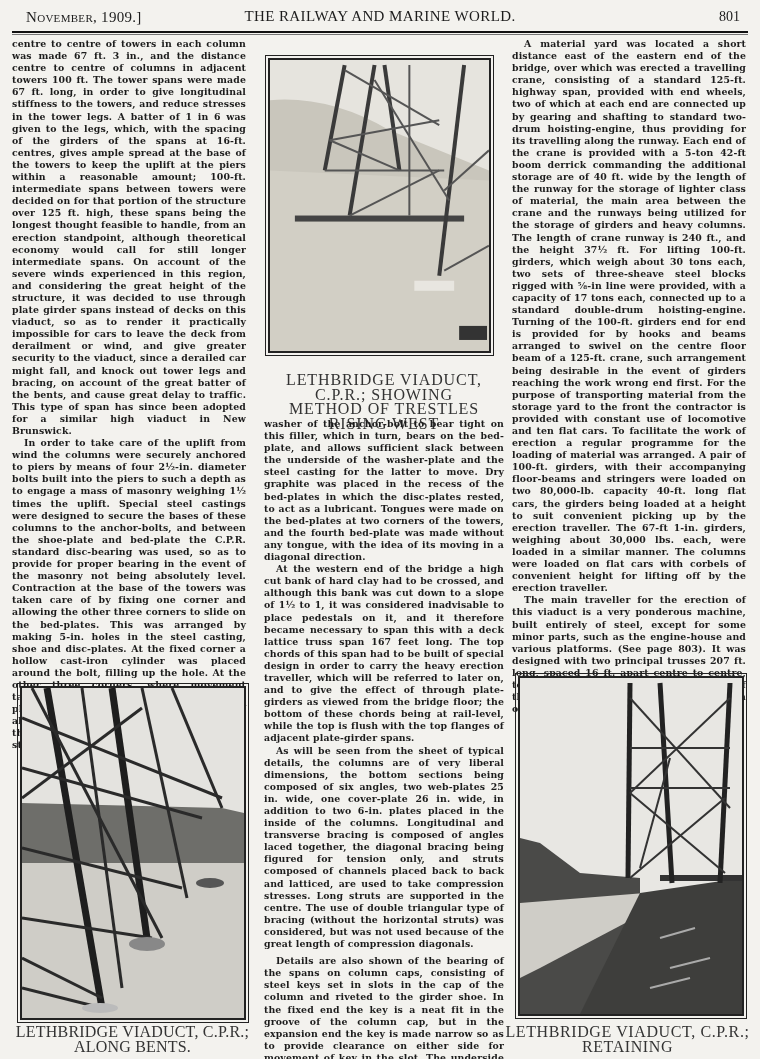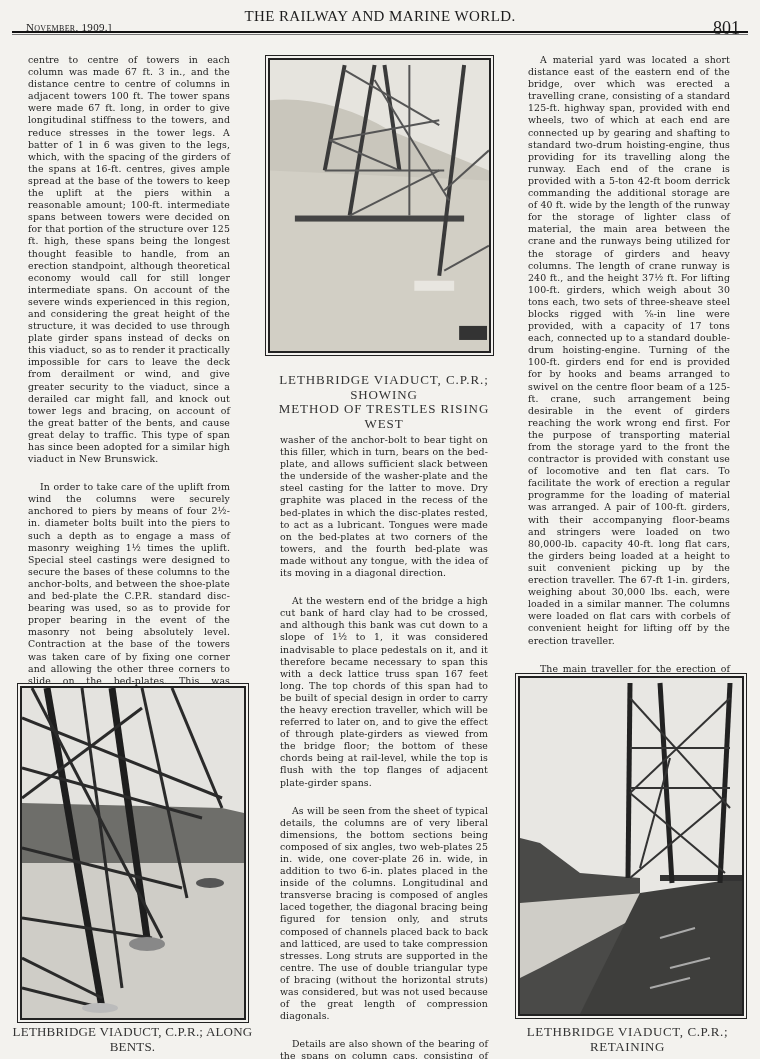--- a/index.html
+++ b/index.html
@@ -1,32 +1,32 @@
 <!DOCTYPE html>
 <html><head>
 <meta charset="utf-8">
 <style>
   html, body { margin:0; padding:0; }
   body { width:760px; height:1059px; background:#f3f2ee; position:relative; overflow:hidden;
          font-family:"DejaVu Serif","Liberation Serif",serif; color:#1c1c1c; }
   .hdr { position:absolute; top:8px; left:16px; right:16px; height:16px; font-family:"Liberation Serif",serif; }
-  .hdr .date { position:absolute; left:10px; top:13px; font-size:11px; font-variant:small-caps; letter-spacing:0.3px; }
+  .hdr .date { position:absolute; left:10px; top:1px; font-size:15px; font-variant:small-caps; letter-spacing:0.3px; }
   .hdr .title { position:absolute; left:0; right:0; text-align:center; top:0; font-size:15px; letter-spacing:0.4px; }
-  .hdr .pg { position:absolute; right:4px; top:10px; font-size:18px; }
+  .hdr .pg { position:absolute; right:4px; top:1px; font-size:14px; }
   .rule1 { position:absolute; top:31px; left:12px; right:12px; height:2px; background:#111; }
   .rule2 { position:absolute; top:34px; left:12px; right:12px; height:1px; background:#777; }
   .col { position:absolute; font-size:9.35px; line-height:12.1px; text-align:justify; letter-spacing:0.12px; }
-  .col p { margin:16px; text-indent:0; }
+  .col p { margin:0; text-indent:0;font-weight:bold; }
   .col p.ind { text-indent:12px; }
   #c1 { left:12px; top:38px; width:234px; }
   #c2a { left:264px; top:418px; width:240px; }
   #c3 { left:512px; top:38px; width:234px; }
   .fig { position:absolute; border:2px solid #222; outline:1px solid #222; outline-offset:2px; overflow:hidden; }
   .fig svg { width:100%; height:100%; display:block; }
-  .cap { position:absolute; text-align:center; font-family:"Liberation Serif",serif; font-size:13px; line-height:14.6px; letter-spacing:0.9px; color:#333; }
+  .cap { position:absolute; text-align:center; font-family:"Liberation Serif",serif; font-size:16px; line-height:14.6px; letter-spacing:0.9px; color:#333; }
 </style>
 </head>
 <body>
 
 <div class="hdr">
   <span class="date">November, 1909.]</span>
   <span class="title">THE RAILWAY AND MARINE WORLD.</span>
   <span class="pg">801</span>
 </div>
 <div class="rule1"></div>

